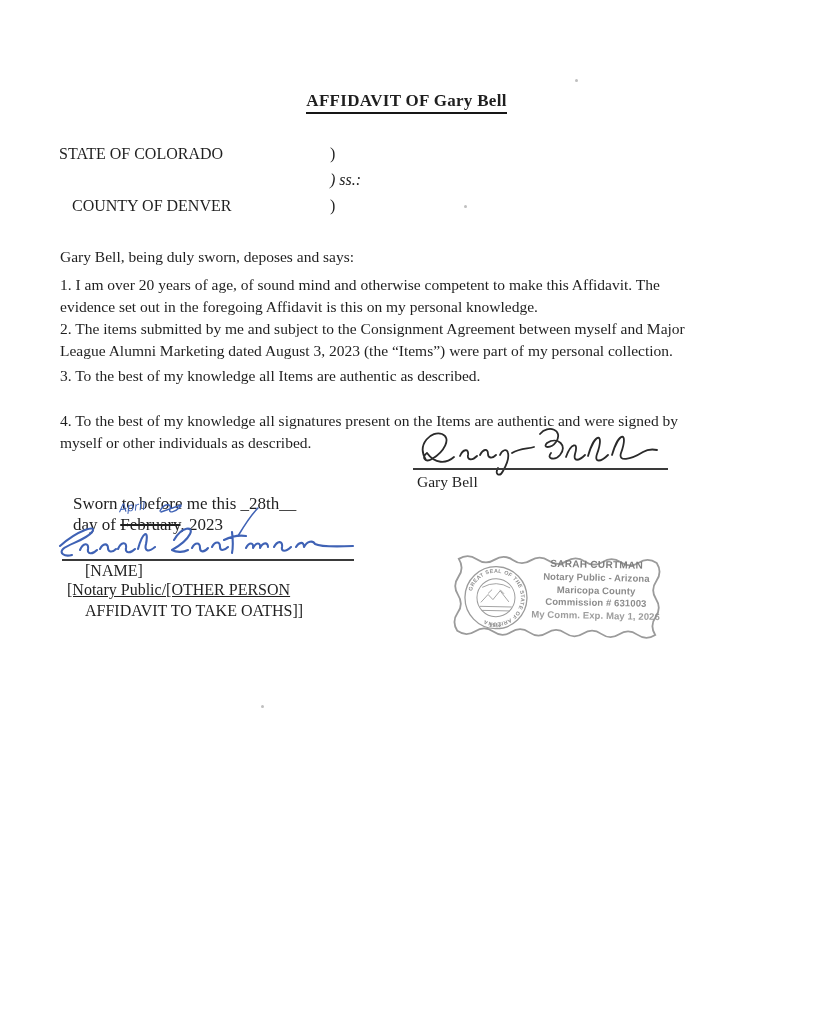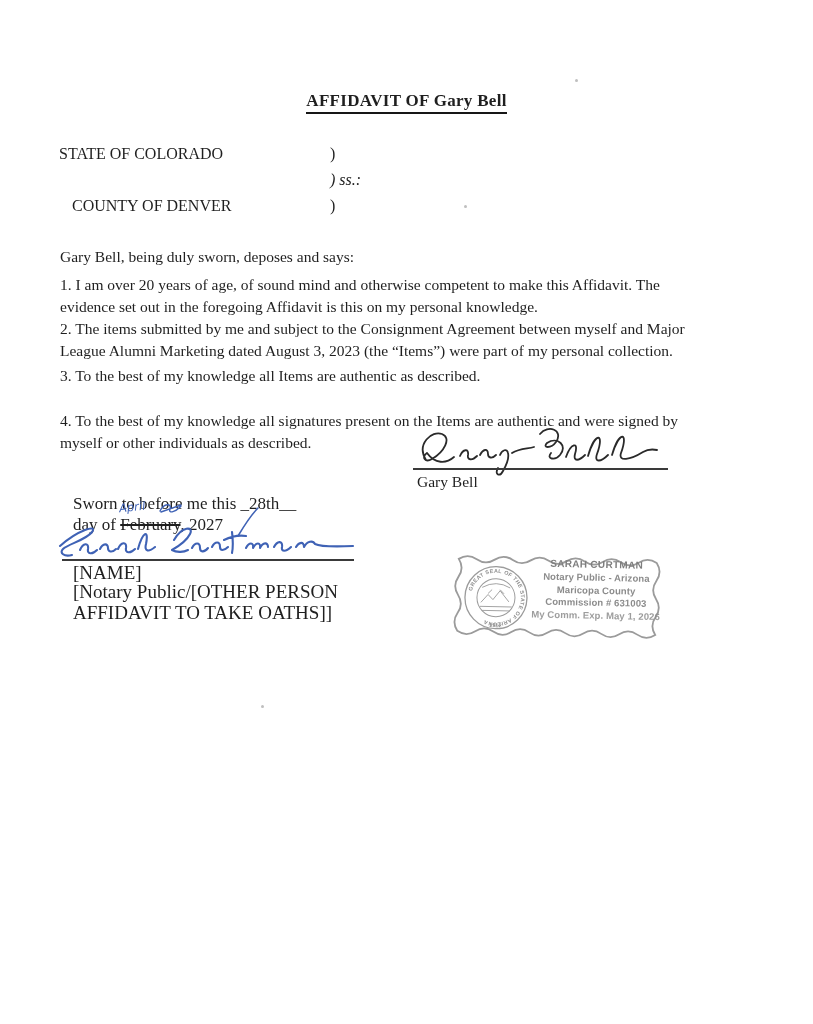--- a/index.html
+++ b/index.html
@@ -27,21 +27,21 @@
     font-size: 17px;
     font-weight: bold;
     letter-spacing: 0.3px;
     border-bottom: 2px solid #161616;
     padding-bottom: 1px;
   }
   .venue { font-size: 16px; }
   .body-line { font-size: 15.5px; white-space: nowrap; }
   .para .body-line { line-height: 22px; }
   .jurat-line { font-size: 17px; white-space: nowrap; }
-  .bracket-line { font-size: 19px; white-space: nowrap; }
+  .bracket-line { font-size: 16px; white-space: nowrap; margin-left: 12px; }
   .struck { text-decoration: line-through; text-decoration-thickness: 1.5px; }
   .sig-underline { background: #3a3a3a; height: 1.5px; }
   .handwritten-correction {
     font-family: "DejaVu Sans", sans-serif;
     font-style: italic;
     font-size: 11.5px;
     color: var(--signature-blue);
     transform: rotate(-6deg);
     white-space: nowrap;
   }
@@ -105,21 +105,21 @@
       M104,31 c8,-5 16,-4 22,-6
       M132,12 C140,2 156,8 148,20 C143,27 134,26 139,21 C150,14 160,24 152,33 C147,39 138,37 143,31
       M158,35 c5,-14 13,-16 9,-3 c-2,8 4,7 10,1
       M180,34 c7,-24 17,-24 9,-2 c-3,9 4,8 11,1
       M204,33 c7,-24 17,-24 9,-2 c-3,9 9,7 22,-1 c5,-3 9,-3 14,-2"></path>
   </svg>
   <div class="abs sig-underline" style="left:413px; top:468px; width:255px;"></div>
   <div class="abs body-line" style="left:417px; top:473px;">Gary Bell</div>
 
   <div class="abs jurat-line" style="left:73px; top:494px;">Sworn to before me this _28th__</div>
-  <div class="abs jurat-line" style="left:73px; top:515px;"><span>day of </span><span class="struck">February</span><span>, 2027</span></div>
+  <div class="abs jurat-line" style="left:73px; top:515px;"><span>day of </span><span class="struck">February</span><span>, 2023</span></div>
 
   <div class="abs handwritten-correction" style="left:119px; top:500px;">April</div>
   <svg class="abs" style="left:158px; top:500px;" width="26" height="16" viewBox="0 0 26 16">
     <path class="blue-stroke" stroke-width="1.4" d="M2,11 C6,3 14,3 12,9 C10,14 18,12 23,6 M3,12 L23,5"></path>
   </svg>
   <svg class="abs" style="left:236px; top:506px;" width="24" height="32" viewBox="0 0 24 32">
     <path class="blue-stroke" stroke-width="1.6" d="M2,30 C8,20 15,9 22,2"></path>
   </svg>
 
   <svg class="abs" style="left:58px; top:522px;" width="300" height="42" viewBox="0 0 300 42">
@@ -133,21 +133,21 @@
       M134,26 c3,-6 8,-6 8,0 c0,4 4,5 8,0
       M154,25 c3,-6 8,-6 8,0 c0,4 4,4 8,0
       M174,10 c1,8 1,16 0,21 M166,18 c8,-4 16,-5 22,-4
       M188,26 c3,-6 8,-6 7,0 c3,-6 8,-6 7,0 c3,-6 8,-6 8,-1
       M216,25 c3,-6 9,-7 8,0 c-1,5 4,5 9,0
       M238,25 c3,-5 8,-6 8,0 c3,-6 9,-7 11,-3 c4,2 16,3 38,2"></path>
   </svg>
   <div class="abs sig-underline" style="left:62px; top:559px; width:292px;"></div>
 
   <div class="abs bracket-line" style="left:73px; top:562px;">[NAME]</div>
-  <div class="abs bracket-line" style="left:73px; top:581px;">[Notary Public/[OTHER PERSON</div>
+  <div class="abs bracket-line" style="left:55px; top:581px;text-decoration:underline;">[Notary Public/[OTHER PERSON</div>
   <div class="abs bracket-line" style="left:73px; top:602px;">AFFIDAVIT TO TAKE OATHS]]</div>
 
   <div class="abs stamp">
     <svg width="216" height="92" viewBox="0 0 216 92">
       <defs>
         <path id="sealRing" d="M44,48 m -25,0 a 25,25 0 1 1 50,0 a 25,25 0 1 1 -50,0"></path>
       </defs>
 
       <path class="stamp-border-path" d="M6,10 q9,-6 18,0 q9,6 18,0 q9,-6 18,0 q9,6 18,0 q9,-6 18,0 q9,6 18,0 q9,-6 18,0 q9,6 18,0 q9,-6 18,0 q9,6 18,0 q9,-6 18,0
            q6,9 0,18 q-6,9 0,18 q6,9 0,18 q-6,9 0,18

